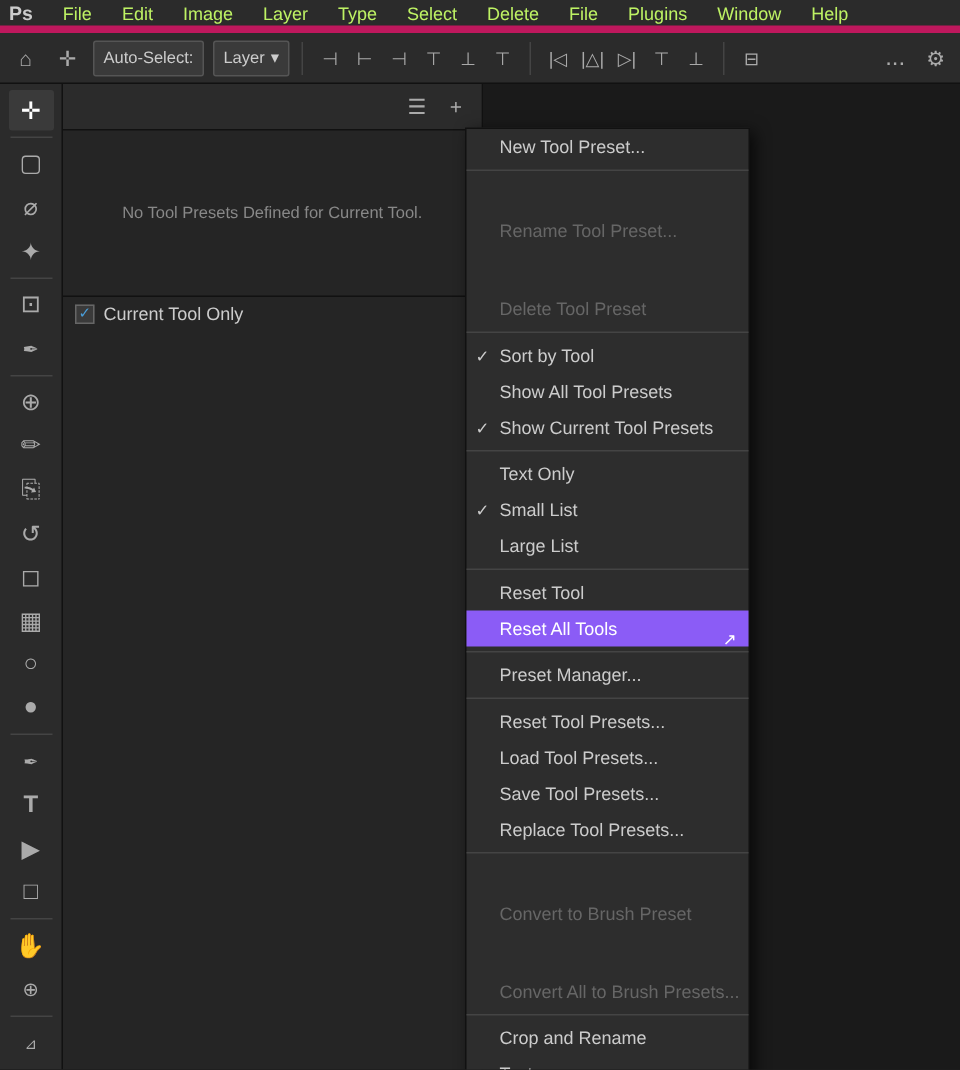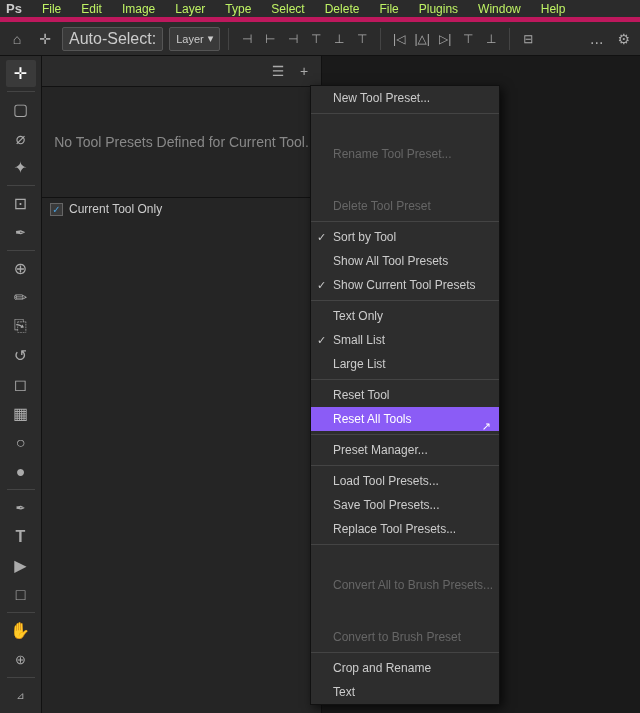--- a/index.html
+++ b/index.html
@@ -58,21 +58,21 @@
       cursor: pointer;
     }
     .options-autotrans {
       display: flex;
       align-items: center;
       background: #3a3a3a;
       border: 1px solid #555;
       border-radius: 2px;
       padding: 2px 6px;
       color: #ccc;
-      font-size: 16px;
+      font-size: 11px;
       gap: 4px;
       height: 24px;
       cursor: pointer;
     }
     .options-dropdown {
       display: flex;
       align-items: center;
       background: #3a3a3a;
       border: 1px solid #555;
       border-radius: 2px;
@@ -179,21 +179,21 @@
       color: #aaa;
       font-size: 14px;
       cursor: pointer;
     }
     .panel-empty {
       display: flex;
       align-items: center;
       justify-content: center;
       height: 110px;
       color: #888;
-      font-size: 14px;
+      font-size: 11px;
       text-align: center;
       padding: 10px;
     }
     .panel-footer {
       display: flex;
       align-items: center;
       padding: 4px 8px;
       border-top: 1px solid #111;
       gap: 6px;
     }
@@ -411,35 +411,38 @@
     <div class="menu-item highlighted">
       Reset All Tools
       <span class="cursor-arrow">↗</span>
     </div>
     <div class="menu-separator"></div>
     <div class="menu-item">
       Preset Manager...
     </div>
     <div class="menu-separator"></div>
     <div class="menu-item">
+      Reset Tool Presets...
+    </div>
+    <div class="menu-item">
       Load Tool Presets...
     </div>
     <div class="menu-item">
       Save Tool Presets...
     </div>
     <div class="menu-item">
       Replace Tool Presets...
     </div>
     <div class="menu-separator"></div>
+    <div class="menu-item disabled">
+      Convert to Brush Preset
+    </div>
     <div class="menu-item disabled">
       Convert All to Brush Presets...
     </div>
-    <div class="menu-item disabled">
-      Convert to Brush Preset
-    </div>
     <div class="menu-separator"></div>
     <div class="menu-item">
       Crop and Rename
     </div>
     <div class="menu-item">
       Text
     </div>
   </div>
 
 </div>

